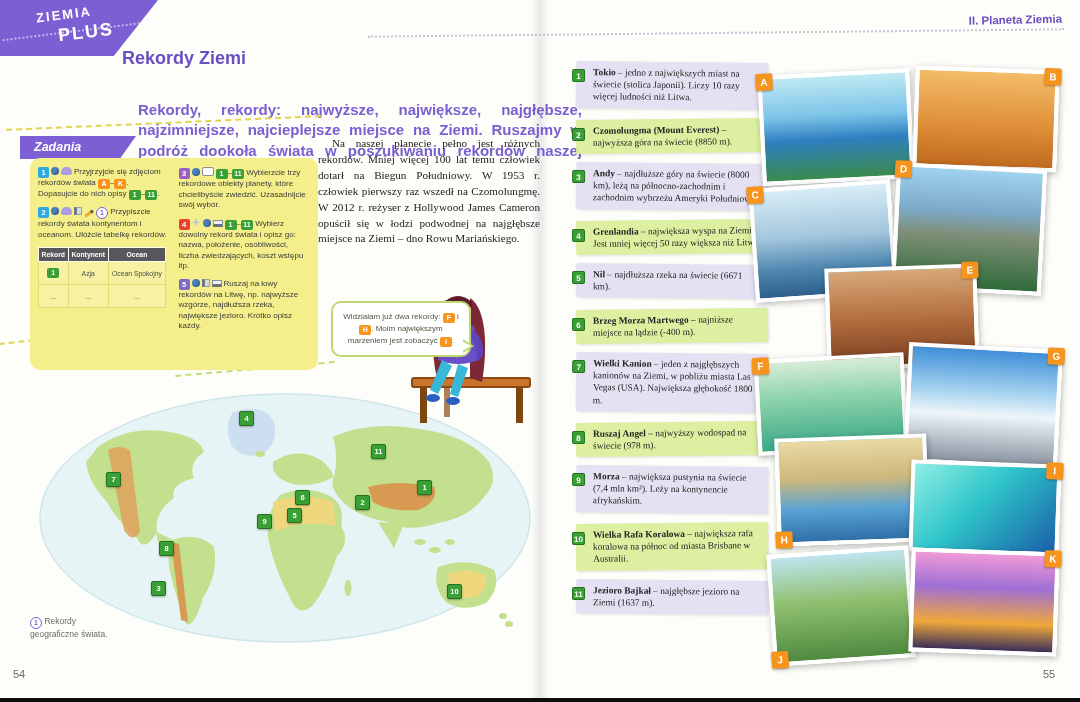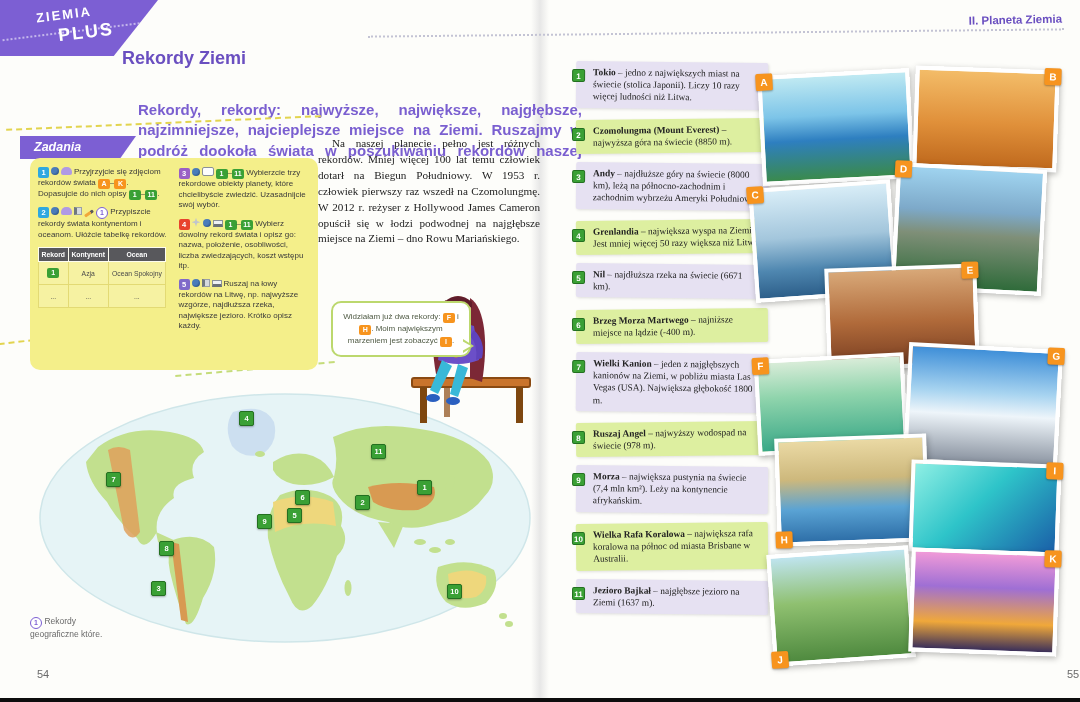--- a/index.html
+++ b/index.html
@@ -75,21 +75,21 @@
   .speech::after{content:"";position:absolute;right:-7px;top:38px;border:5px solid transparent;
           border-left:9px solid #fff;}
   .girl{left:386px;top:286px;z-index:4;}
 
   
   .map-wrap{left:38px;top:392px;width:494px;height:252px;}
   .mk{position:absolute;width:13px;height:13px;background:#3aa035;border:1px solid #237020;
       border-radius:2px;color:#fff;font-size:7.5px;font-weight:bold;display:flex;align-items:center;
       justify-content:center;box-shadow:0 1px 2px rgba(0,0,0,.3);}
   .map-caption{left:30px;top:616px;width:92px;font-size:8.5px;color:#6a6a6a;line-height:1.3;}
-  .pageno{font-size:11px;color:#6a6a6a;margin-left:24px;}
+  .pageno{font-size:11px;color:#6a6a6a;}
   .pageno.pl{left:13px;top:668px;} .pageno.pr{left:1043px;top:668px;}
 
   
   .records{left:576px;top:62px;width:192px;display:flex;flex-direction:column;gap:10px;}
   .record{position:relative;font-family:"Liberation Serif",serif;font-size:9.4px;line-height:1.3;
           color:#222;padding:5px 6px 5px 17px;border-radius:2px;box-shadow:1px 1px 3px rgba(0,0,0,.12);}
   .record.bg-purple{background:#e6e1f2;} .record.bg-green{background:#ddefa0;}
   .rnum{position:absolute;left:-4px;top:8px;min-width:13px;height:13px;line-height:13px;background:#3aa035;
         border:1px solid #237020;border-radius:2px;color:#fff;font-family:"Liberation Sans",sans-serif;
         font-size:8px;font-weight:bold;text-align:center;padding:0 1px;box-sizing:border-box;}
@@ -236,21 +236,21 @@
         <div class="mk" style="left: 257px; top: 98px;">6</div>
         <div class="mk" style="left: 68px; top: 80px;">7</div>
         <div class="mk" style="left: 121px; top: 149px;">8</div>
         <div class="mk" style="left: 219px; top: 122px;">9</div>
         <div class="mk" style="left: 409px; top: 192px;">10</div>
         <div class="mk" style="left: 333px; top: 52px;">11</div>
       </div>
   </div>
   <div class="abs map-caption">
     <span class="circ-ref">1</span>
-    <span>Rekordy geograficzne które.</span>
+    <span>Rekordy geograficzne świata.</span>
   </div>
 
   <div class="abs pageno pl">54</div>
   <div class="abs pageno pr">55</div>
 
   <div class="abs records" id="records">
       <div class="record bg-purple" style="transform: rotate(0.6deg);"><span class="rnum">1</span><span class="rname">Tokio</span><span> – jedno z największych miast na świecie (stolica Japonii). Liczy 10 razy więcej ludności niż Litwa.</span></div>
       <div class="record bg-green" style="transform: rotate(-0.6deg);"><span class="rnum">2</span><span class="rname">Czomolungma (Mount Everest)</span><span> – najwyższa góra na świecie (8850 m).</span></div>
       <div class="record bg-purple" style="transform: rotate(0.6deg);"><span class="rnum">3</span><span class="rname">Andy</span><span> – najdłuższe góry na świecie (8000 km), leżą na północno-zachodnim i zachodnim wybrzeżu Ameryki Południowej.</span></div>
       <div class="record bg-green" style="transform: rotate(-0.6deg);"><span class="rnum">4</span><span class="rname">Grenlandia</span><span> – największa wyspa na Ziemi. Jest mniej więcej 50 razy większa niż Litwa.</span></div>

